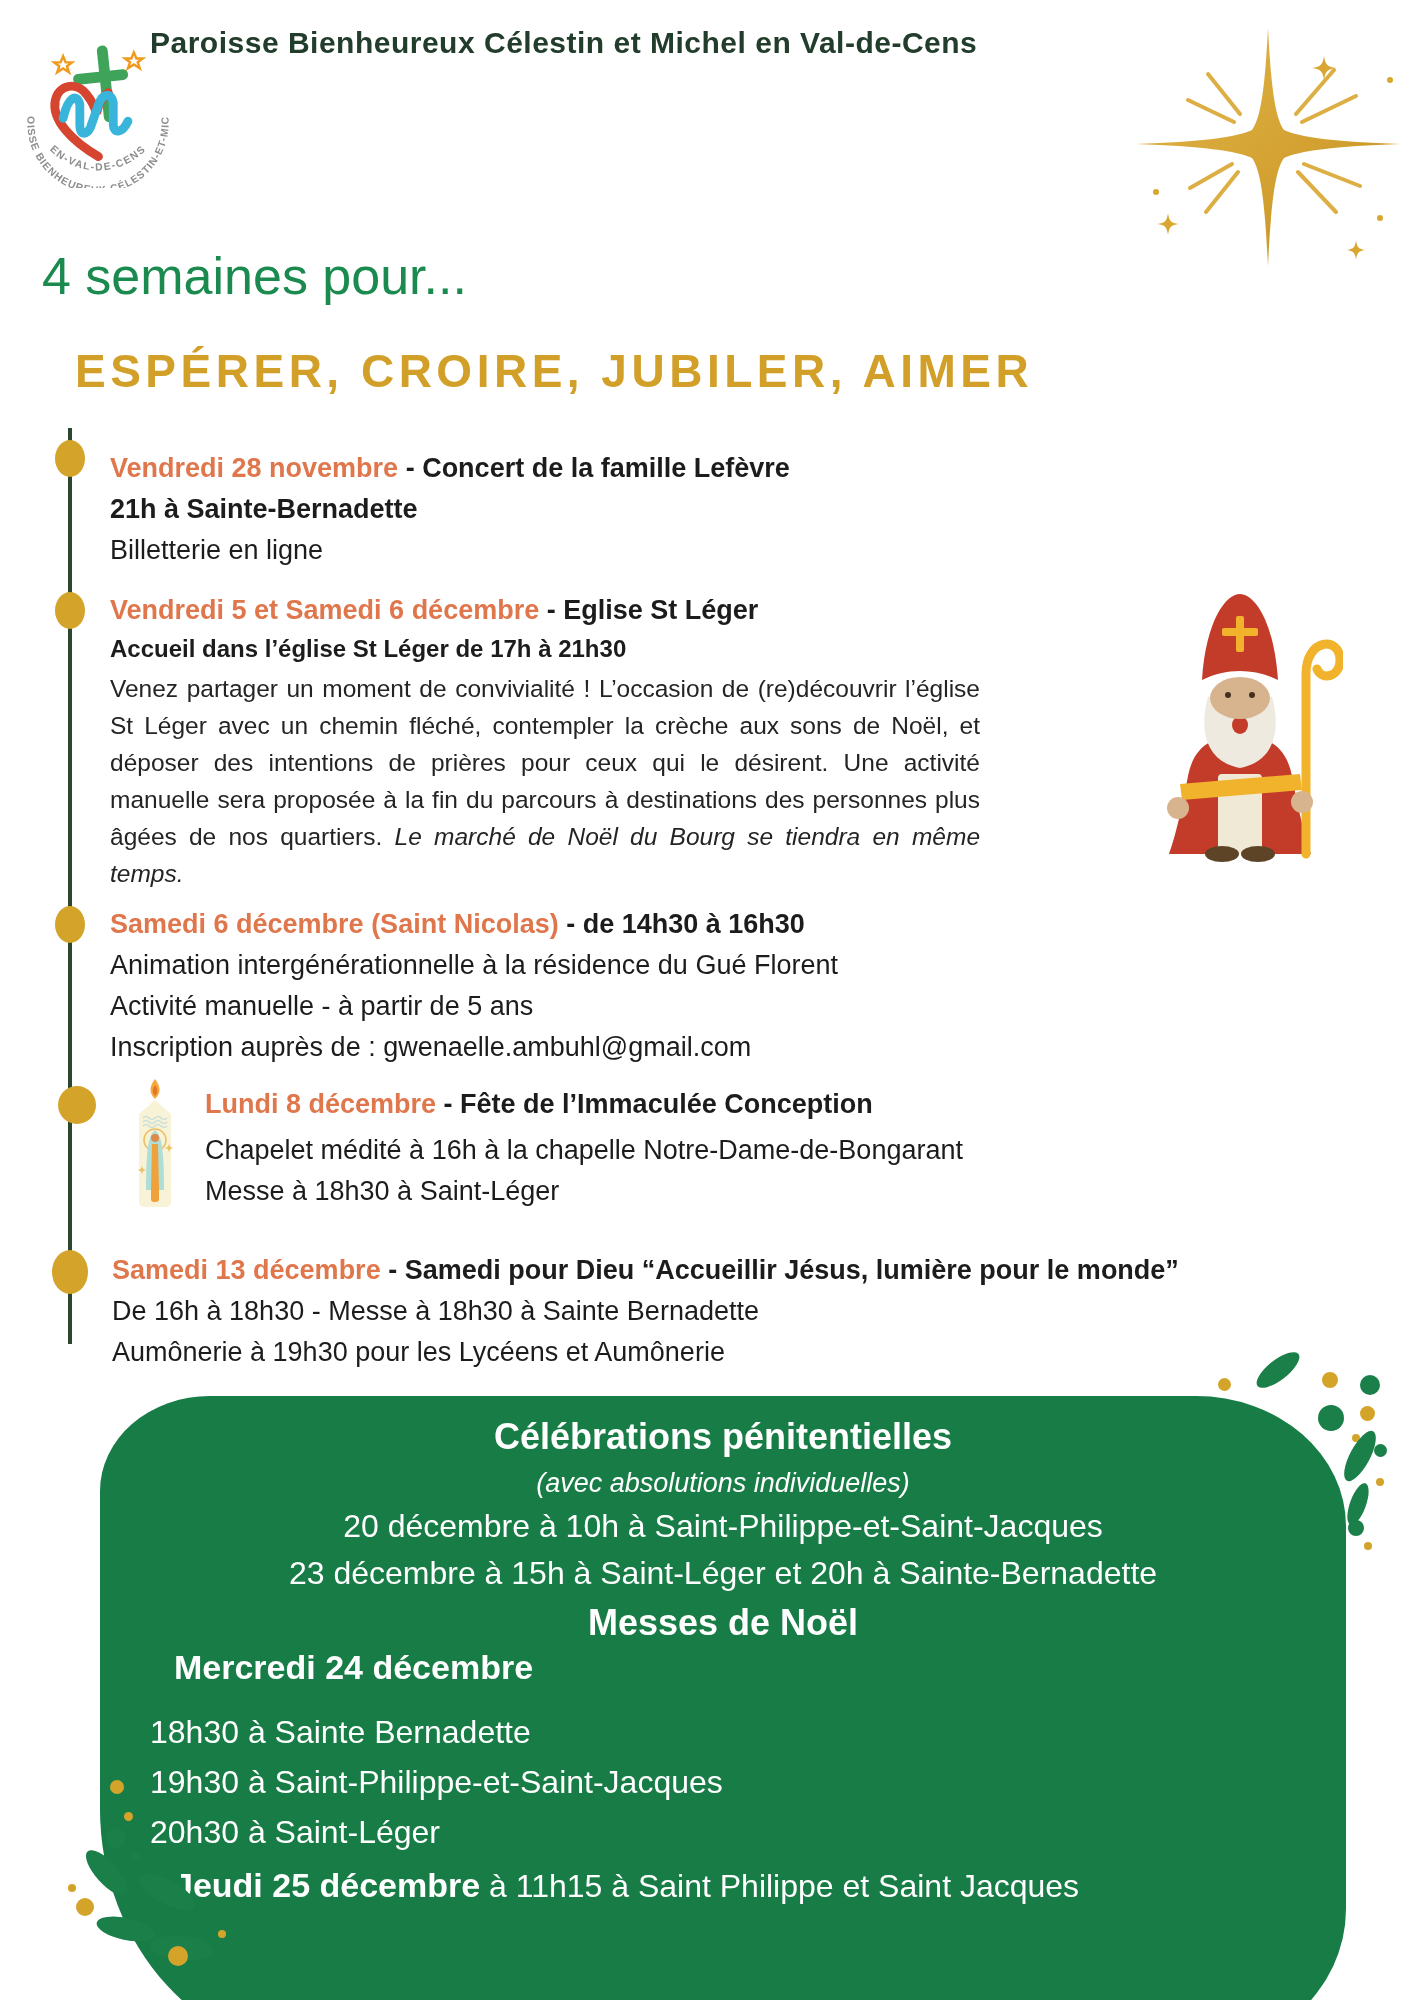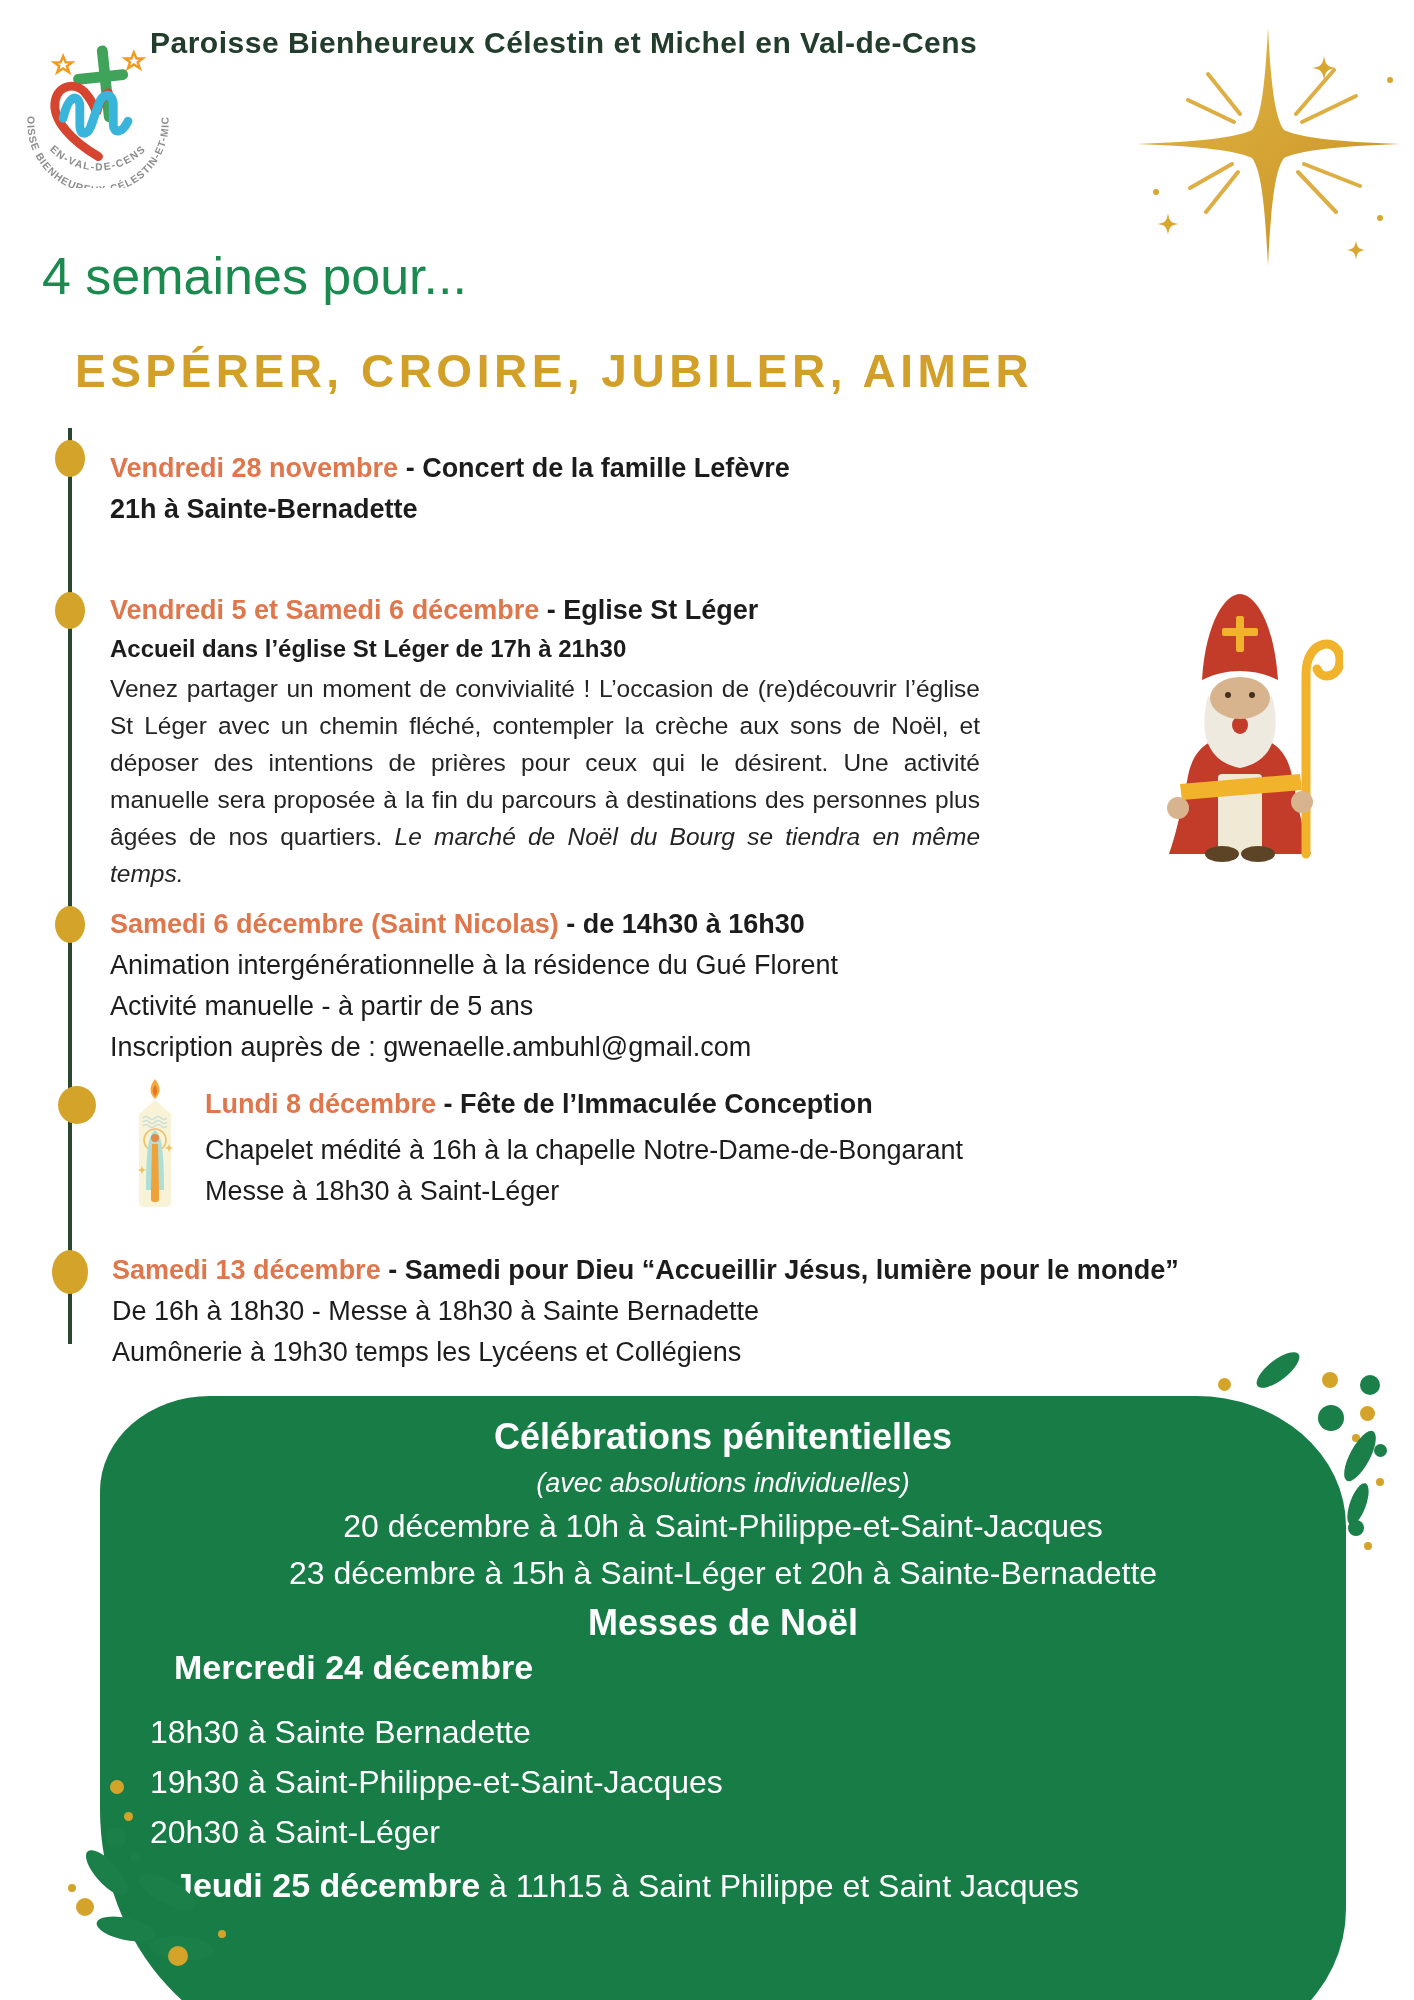--- a/index.html
+++ b/index.html
@@ -110,20 +110,21 @@
   <div class="abs tdot" style="top:906px"></div>
   <div class="abs tdot" style="top:1086px;width:38px;height:38px;left:58px"></div>
   <div class="abs tdot" style="top:1250px;width:36px;height:44px;left:52px"></div>
 
   <div class="abs" style="left:110px;top:448px;width:1000px">
     <div class="ev-title">
       <span class="date">Vendredi 28 novembre</span>
       <span>- Concert de la famille Lefèvre</span>
     </div>
     <div class="ev-line bold">21h à  Sainte-Bernadette</div>
+    <div class="ev-line">Billetterie en ligne</div>
   </div>
 
   <div class="abs" style="left:110px;top:590px;width:880px">
     <div class="ev-title">
       <span class="date">Vendredi 5 et Samedi 6 décembre</span>
       <span>- Eglise St Léger</span>
     </div>
     <div class="ev-sub">Accueil dans l’église St Léger de 17h à 21h30</div>
     <div class="ev-body" style="width:870px;margin-top:3px">
       <span>Venez partager un moment de convivialité ! L’occasion de (re)découvrir l’église St Léger avec un chemin fléché, contempler la crèche aux sons de Noël, et déposer des intentions de prières pour ceux qui le désirent. Une activité manuelle sera proposée à la fin du parcours à destinations des personnes plus âgées de nos quartiers.</span><span class="it"> Le marché de Noël du Bourg se tiendra en même temps.</span>
@@ -187,21 +188,21 @@
     <div class="ev-line" style="margin-top:5px">Chapelet médité à 16h à la chapelle Notre-Dame-de-Bongarant</div>
     <div class="ev-line">Messe à 18h30 à Saint-Léger</div>
   </div>
 
   <div class="abs" style="left:112px;top:1250px;width:1290px">
     <div class="ev-title">
       <span class="date">Samedi 13 décembre</span>
       <span>- Samedi pour Dieu “Accueillir Jésus, lumière pour le monde”</span>
     </div>
     <div class="ev-line">De 16h à 18h30 - Messe à 18h30 à Sainte Bernadette</div>
-    <div class="ev-line">Aumônerie à 19h30 temps les Lycéens et Collégiens</div>
+    <div class="ev-line">Aumônerie à 19h30 pour les Lycéens et Aumônerie</div>
   </div>
 
   <div class="abs greenbox">
     <div class="gb-c gb-t" style="top:20px">Célébrations pénitentielles</div>
     <div class="gb-c gb-note" style="top:72px">(avec absolutions individuelles)</div>
     <div class="gb-c gb-line" style="top:112px">20 décembre à 10h à Saint-Philippe-et-Saint-Jacques</div>
     <div class="gb-c gb-line" style="top:159px">23 décembre à 15h à Saint-Léger et 20h à Sainte-Bernadette</div>
     <div class="gb-c gb-t" style="top:206px">Messes de Noël</div>
     <div class="gb-l gb-day" style="top:252px">Mercredi 24 décembre</div>
     <div class="gb-l gb-line" style="top:318px">18h30 à Sainte Bernadette</div>

